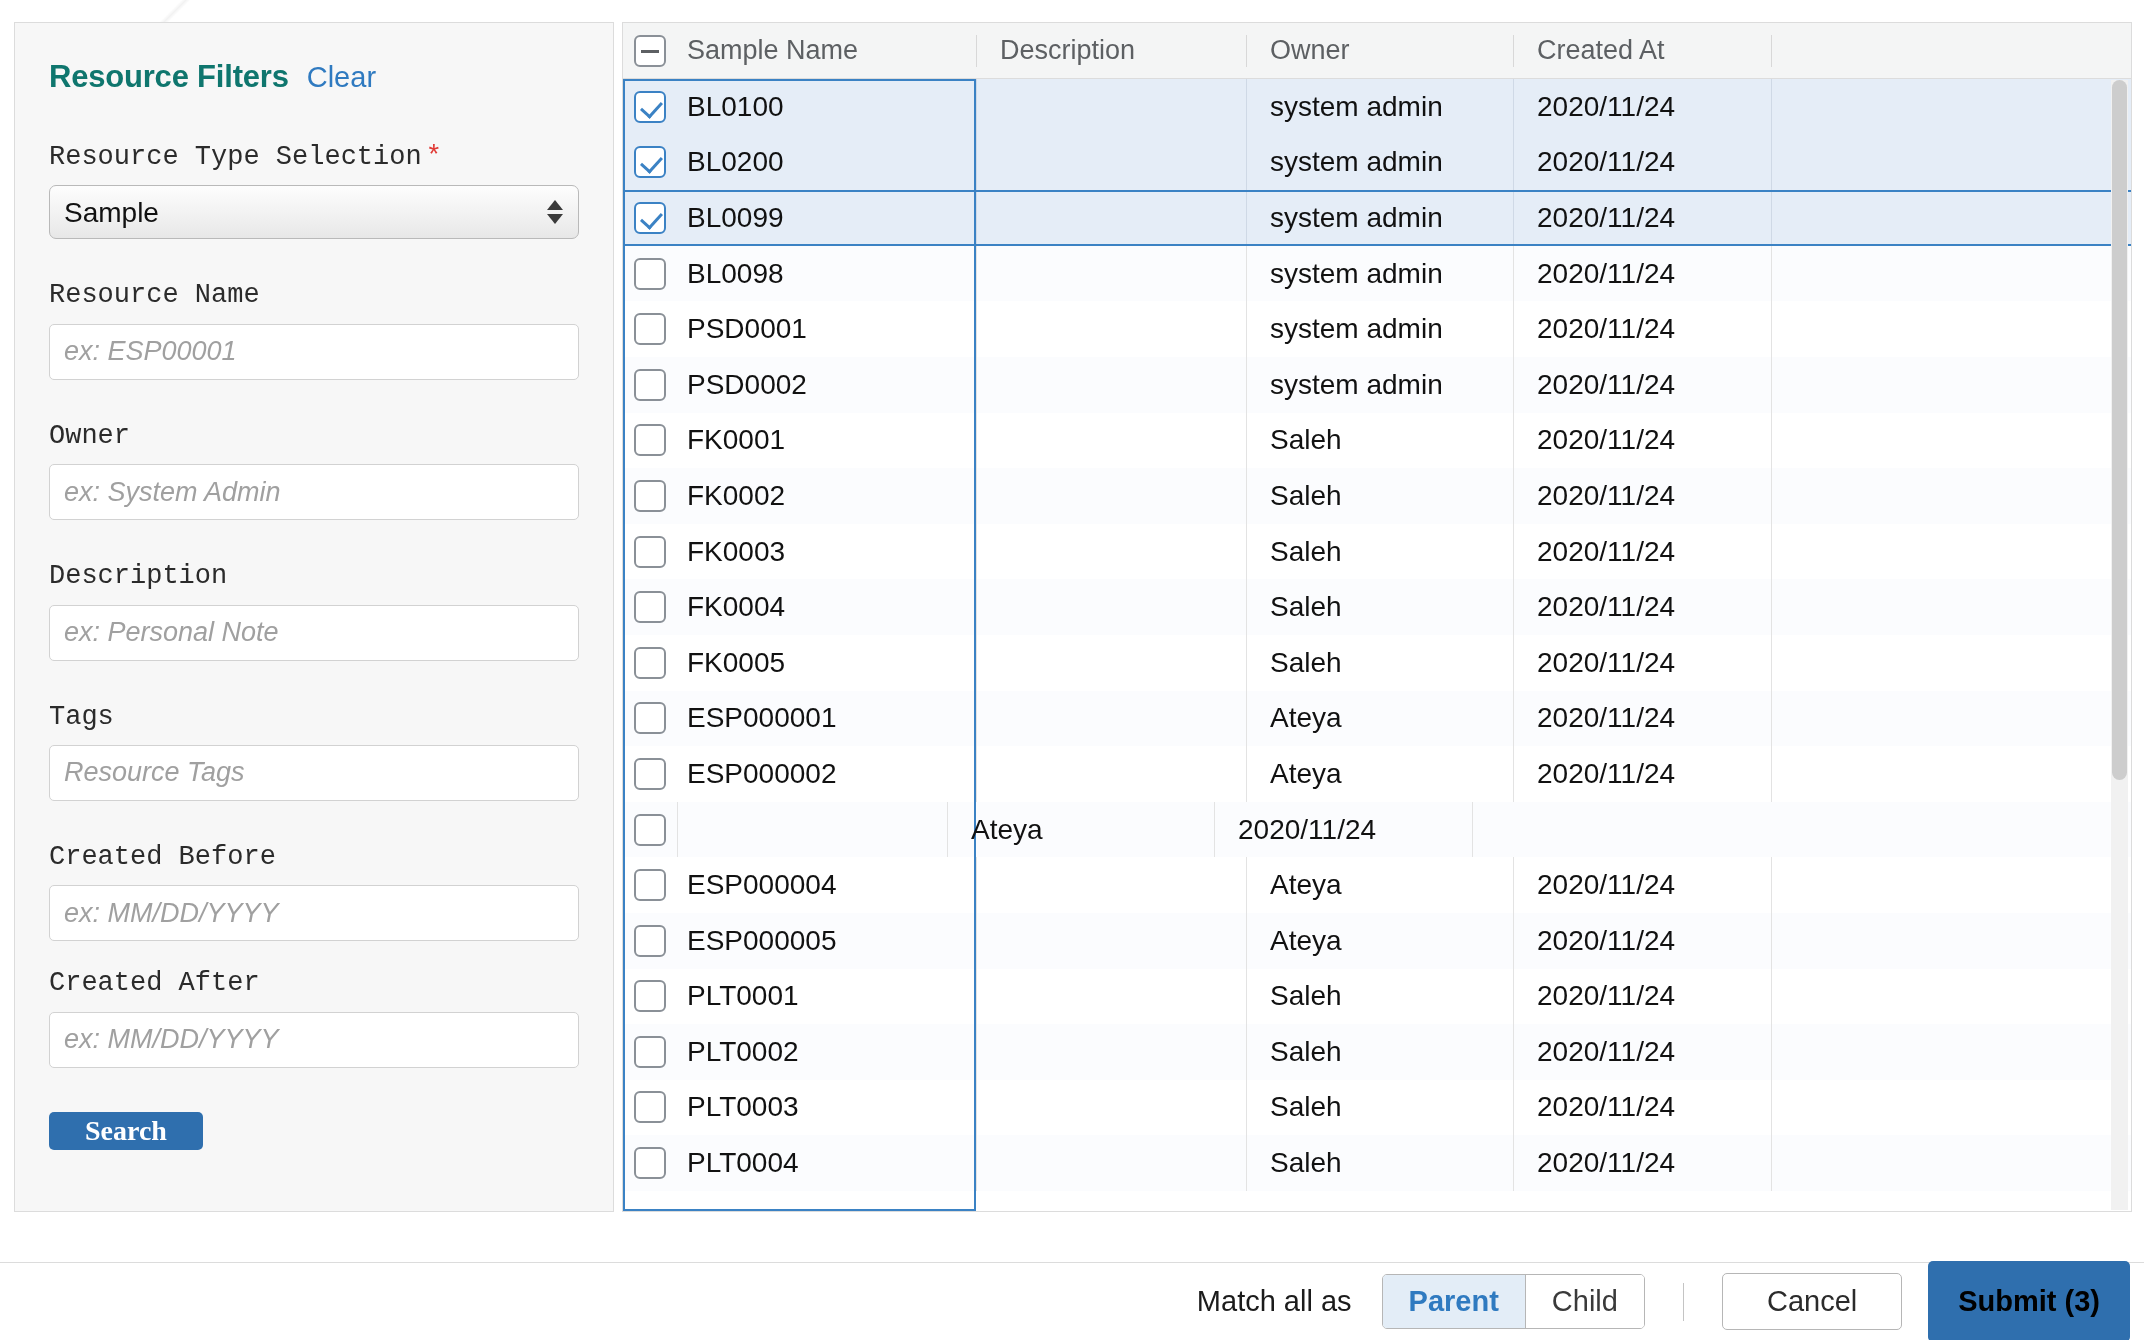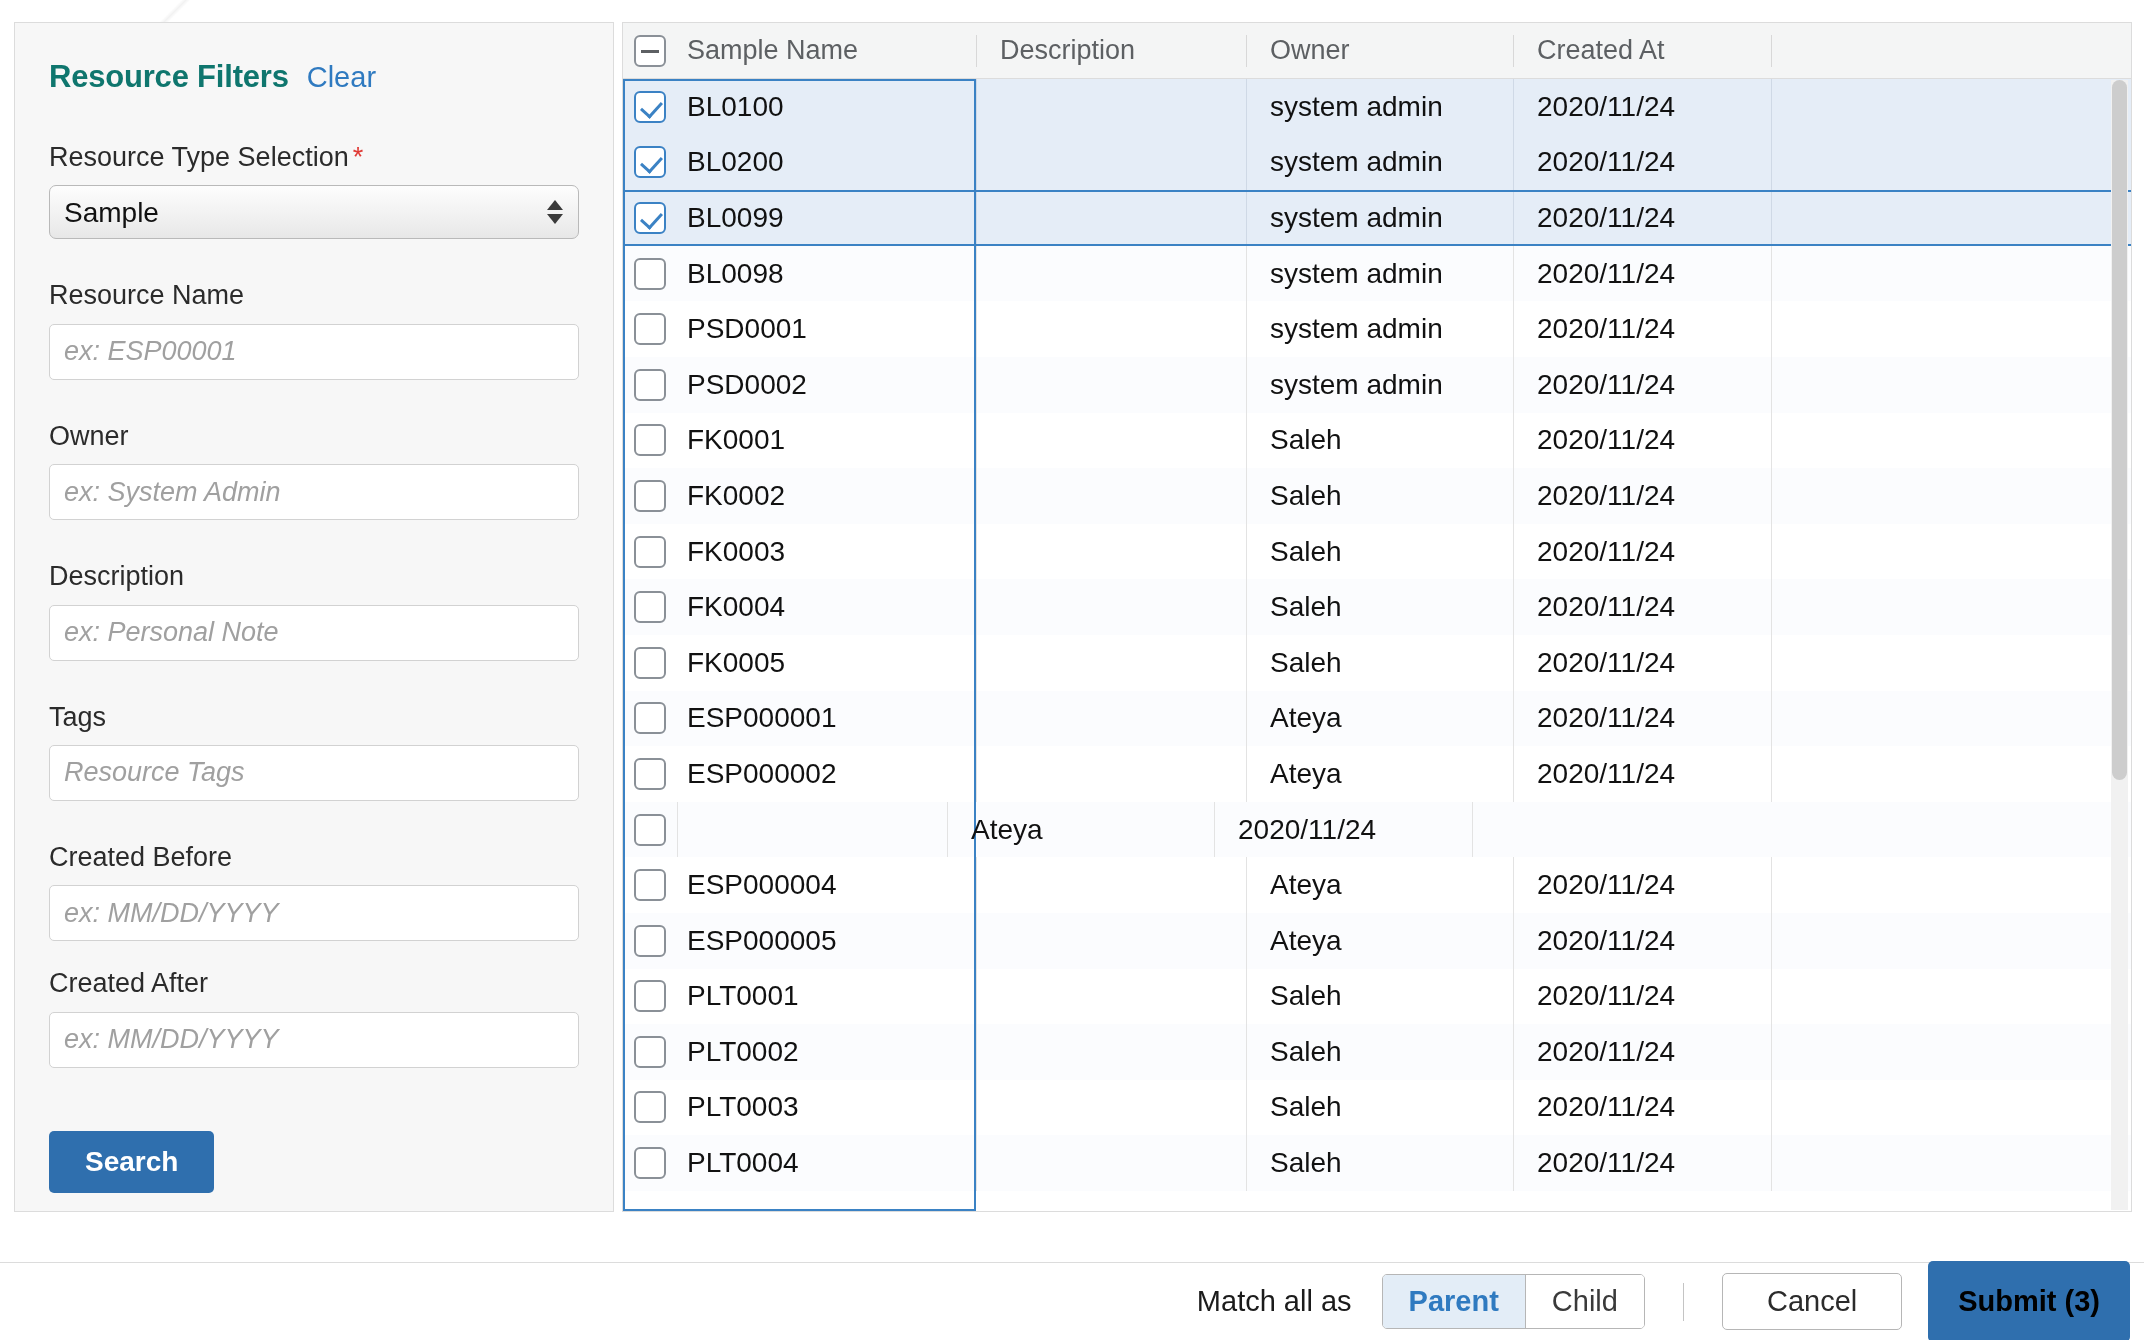--- a/index.html
+++ b/index.html
@@ -52,20 +52,21 @@
   }
 
   .field-group { margin-bottom: 26px; }
 
   .field-label {
     font-size: 27px;
     color: #2b2b2b;
     margin-bottom: 12px;
     display: block;
     line-height: 1.2;
+    font-family: Liberation Mono, monospace;
   }
   .req-star {
     color: #e03a35;
     font-size: 27px;
     margin-left: 4px;
   }
 
   .text-input {
     width: 100%;
     height: 56px;
@@ -118,29 +119,29 @@
   .arrow-down {
     width: 0; height: 0;
     border-left: 8px solid transparent;
     border-right: 8px solid transparent;
     border-top: 10px solid #3a3a3a;
   }
 
   .gap-lg { height: 14px; }
 
   .search-btn {
-    margin-top: 37px;
+    margin-top: 18px;
     background: #2f6fae;
     color: #ffffff;
     border: none;
     border-radius: 5px;
     font-size: 28px;
     font-weight: bold;
-    font-family: Liberation Sans, sans-serif;
-    padding: 15px 36px;
+    font-family: Liberation Serif, serif;
+    padding: 3px 36px;
     cursor: pointer;
   }
 
   
   .table-area {
     position: absolute;
     left: 622px;
     top: 22px;
     width: 1510px;
     height: 1190px;

